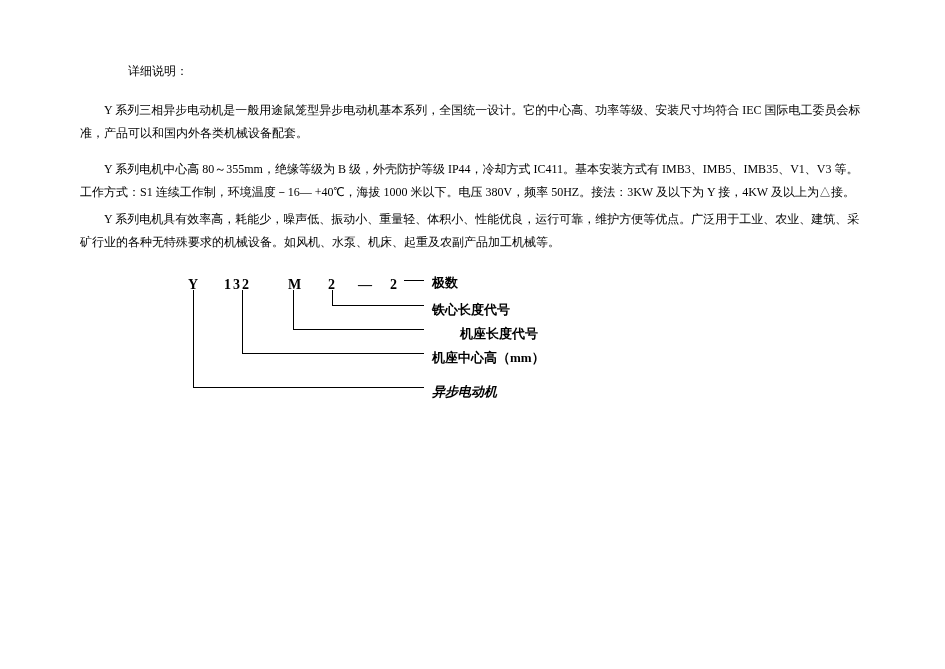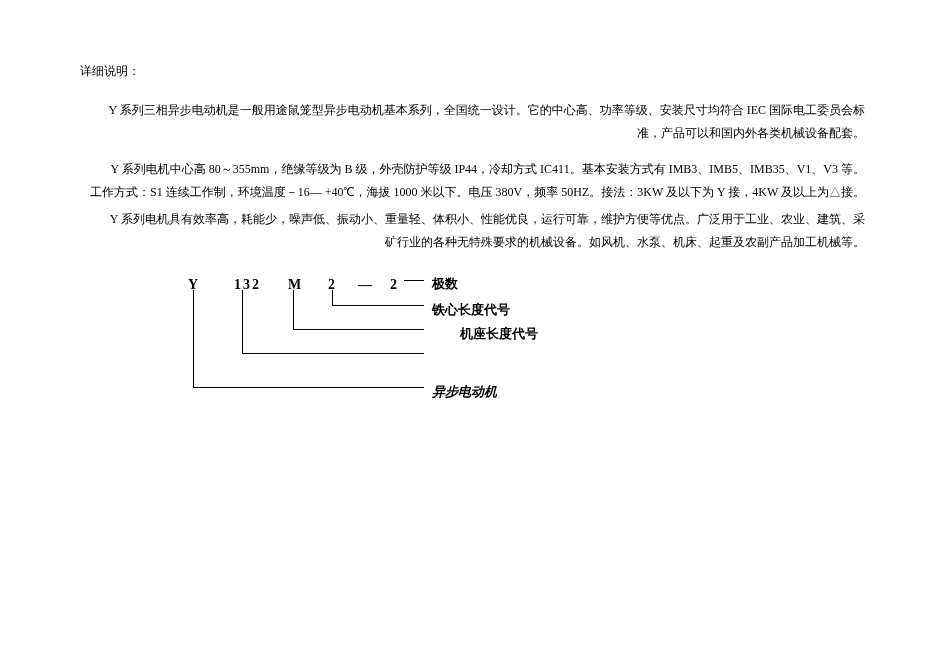--- a/index.html
+++ b/index.html
@@ -9,25 +9,25 @@
       background: #fff;
       font-family: "SimSun", "宋体", serif;
       font-size: 12px;
       color: #000;
       padding: 60px 80px 0 80px;
       line-height: 1.9;
       position: relative;
     }
     .heading {
       margin-bottom: 16px;
+      margin-left: 48px;
     }
     .para {
       text-indent: 2em;
       margin-bottom: 4px;
-      text-align: right;
     }
     .para.gap-after {
       margin-bottom: 14px;
     }
     .diagram {
       position: relative;
       margin-top: 18px;
       margin-left: 100px;
       width: 440px;
       height: 170px;
@@ -71,35 +71,36 @@
 <div class="para gap-after">Y 系列三相异步电动机是一般用途鼠笼型异步电动机基本系列，全国统一设计。它的中心高、功率等级、安装尺寸均符合 IEC 国际电工委员会标准，产品可以和国内外各类机械设备配套。</div>
 
 <div class="para">Y 系列电机中心高 80～355mm，绝缘等级为 B 级，外壳防护等级 IP44，冷却方式 IC411。基本安装方式有 IMB3、IMB5、IMB35、V1、V3 等。工作方式：S1 连续工作制，环境温度－16— +40℃，海拔 1000 米以下。电压 380V，频率 50HZ。接法：3KW 及以下为 Y 接，4KW 及以上为△接。</div>
 
 <div class="para gap-after">Y 系列电机具有效率高，耗能少，噪声低、振动小、重量轻、体积小、性能优良，运行可靠，维护方便等优点。广泛用于工业、农业、建筑、采矿行业的各种无特殊要求的机械设备。如风机、水泵、机床、起重及农副产品加工机械等。</div>
 
 <div class="diagram">
 
   <div class="code-row">
     <span class="code-seg" style="left:8px;">Y</span>
-    <span class="code-seg" style="left:54px;text-align:center;">132</span>
+    <span class="code-seg" style="left:44px;text-align:center;">132</span>
     <span class="code-seg" style="left:108px;">M</span>
     <span class="code-seg" style="left:148px;">2</span>
     <span class="code-seg" style="left:178px;">—</span>
     <span class="code-seg" style="left:210px;">2</span>
   </div>
 
   <div class="dash" style="left:224px; top:8px; width:20px;"></div>
 
   <div class="bracket" style="left:152px; top:18px; width:92px; height:16px;"></div>
 
   <div class="bracket" style="left:113px; top:18px; width:131px; height:40px;"></div>
 
   <div class="bracket" style="left:62px; top:18px; width:182px; height:64px;"></div>
 
   <div class="bracket" style="left:13px; top:18px; width:231px; height:98px;"></div>
 
-  <span class="label" style="left:252px; top:0px;">极数</span>
+  <span class="label" style="left:252px; top:0px;font-family:Liberation Mono, monospace;">极数</span>
   <span class="label" style="left:252px; top:26px;text-align:center;">铁心长度代号</span>
   <span class="label" style="left:252px; top:50px;margin-left:28px;">机座长度代号</span>
+  <span class="label" style="left:252px; top:74px;">机座中心高（mm）</span>
   <span class="label" style="left:252px; top:108px;font-style:italic;">异步电动机</span>
 
 </div>
 
 </body></html>

